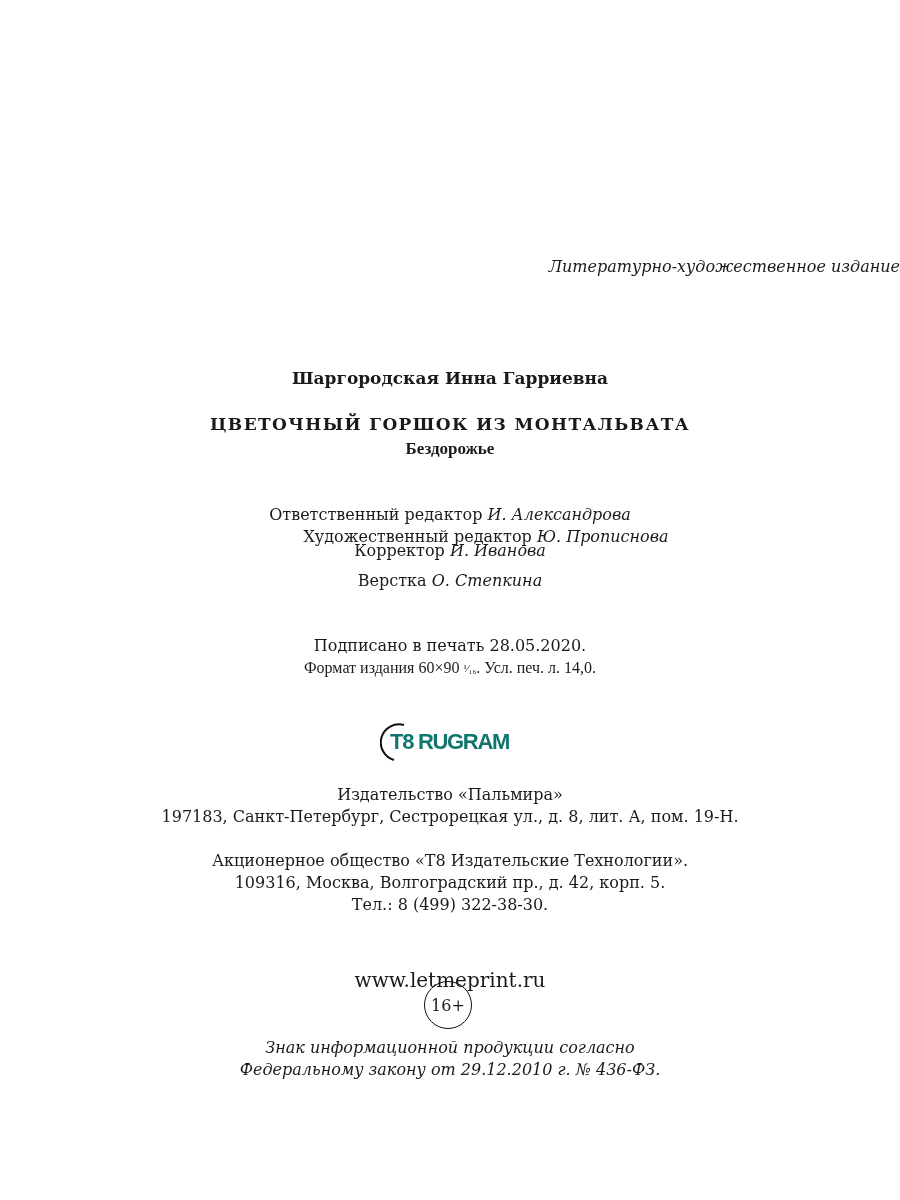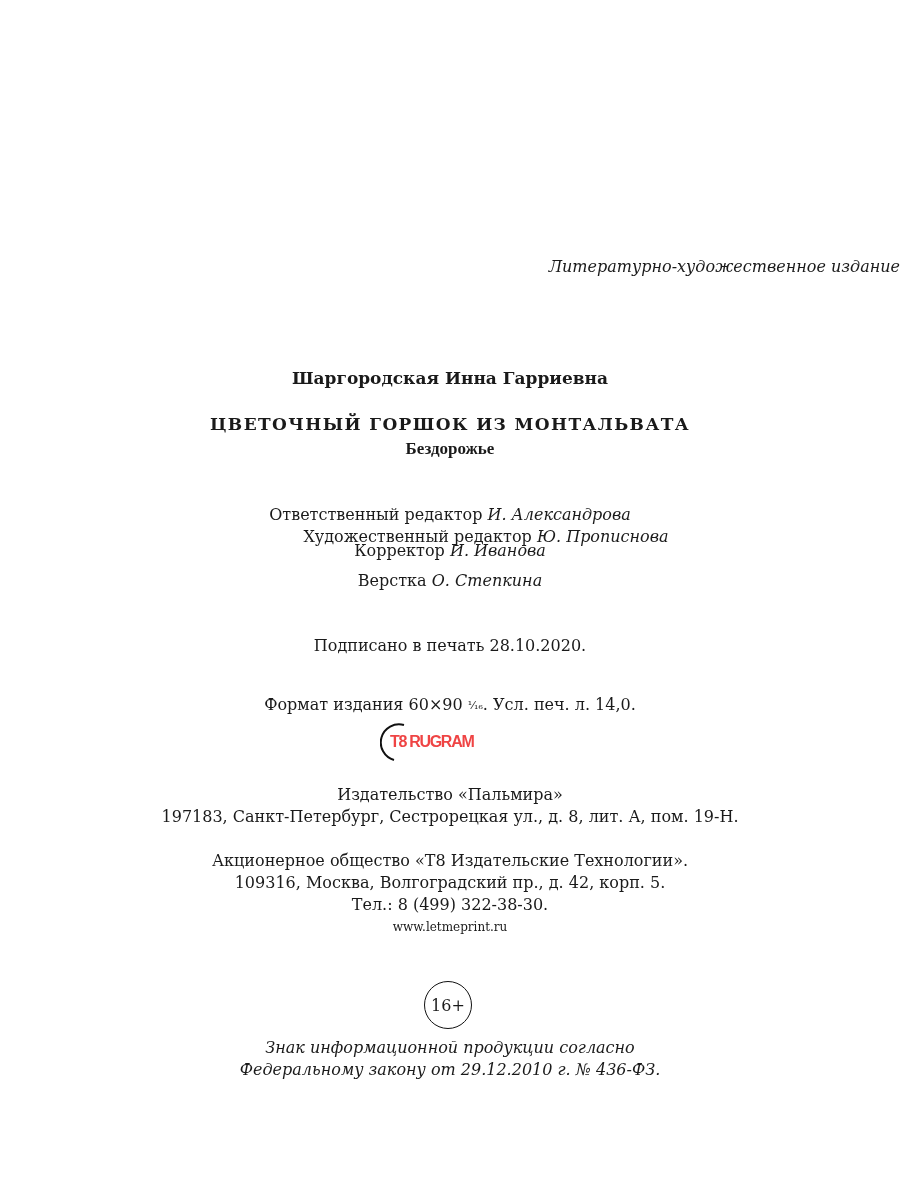--- a/index.html
+++ b/index.html
@@ -53,52 +53,52 @@
     font-weight: bold;
     font-size: 17px;
     font-family: Liberation Serif, serif;
   }
   .credit { font-size: 16px; }
   .credit-0 { top: 504px; }
   .credit-1 { top: 526px; padding-left: 36px; }
   .credit-2 { top: 540px; }
   .credit-3 { top: 570px; }
   .print-0 { top: 635px; font-size: 16px; }
-  .print-1 { top: 694px; font-size: 16px; }
+  .print-1 { top: 657px; font-size: 16px; font-family: Liberation Serif, serif; }
   .frac { font-size: 11px; vertical-align: 1px; }
 
   .logo {
     position: absolute;
     left: 380px;
     top: 722px;
     width: 150px;
     height: 40px;
   }
   .logo-arc {
     position: absolute;
     left: 0; top: 0;
   }
   .logo-text {
     position: absolute;
     left: 10px;
     top: 6px;
     font-family: "Liberation Sans", "DejaVu Sans", sans-serif;
     font-weight: 900;
-    font-size: 16px;
+    font-size: 22px;
     letter-spacing: -1.3px;
-    color: #ef4444;
+    color: #0f766e;
     line-height: 28px;
   }
 
   .pub-0 { top: 784px; font-size: 16px; }
   .pub-1 { top: 806px; font-size: 16px; }
   .print-house-0 { top: 850px; font-size: 16px; }
   .print-house-1 { top: 872px; font-size: 16px; }
   .print-house-2 { top: 894px; font-size: 16px; }
-  .print-house-3 { top: 916px; font-size: 12px; }
+  .print-house-3 { top: 969px; font-size: 20px; }
 
   .age-badge {
     position: absolute;
     left: 424px;
     top: 981px;
     width: 48px;
     height: 48px;
     border: 1.6px solid #111;
     border-radius: 50%;
     box-sizing: border-box;
@@ -132,21 +132,21 @@
   </div>
   <div class="line credit credit-2">
     <span>Корректор</span>
     <span class="it">И. Иванова</span>
   </div>
   <div class="line credit credit-3">
     <span>Верстка</span>
     <span class="it">О. Степкина</span>
   </div>
 
-  <div class="line print-0">Подписано в печать 28.10.2020.</div>
+  <div class="line print-0">Подписано в печать 28.05.2020.</div>
   <div class="line print-1">
     <span>Формат издания 60×90</span>
     <span class="frac">¹⁄₁₆</span><span>. Усл. печ. л. 14,0.</span>
   </div>
 
   <div class="logo">
     <svg class="logo-arc" width="40" height="42" viewBox="0 0 40 42">
       <path d="M 24 3 A 18 18 0 0 0 14 38" fill="none" stroke="#111" stroke-width="2"></path>
     </svg>
     <span class="logo-text">T8 RUGRAM</span>

